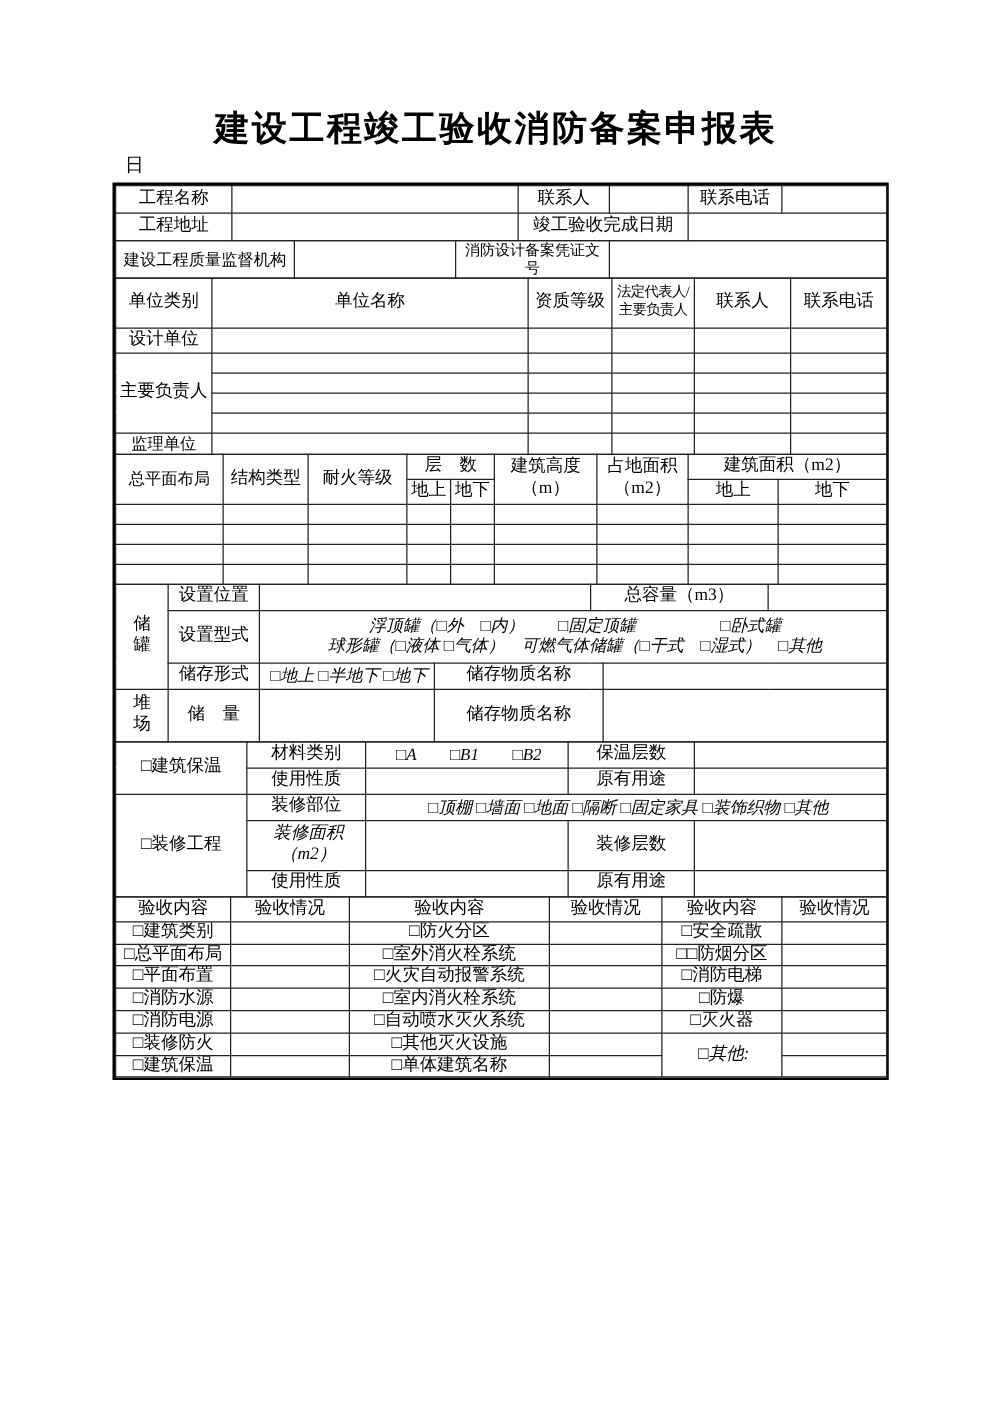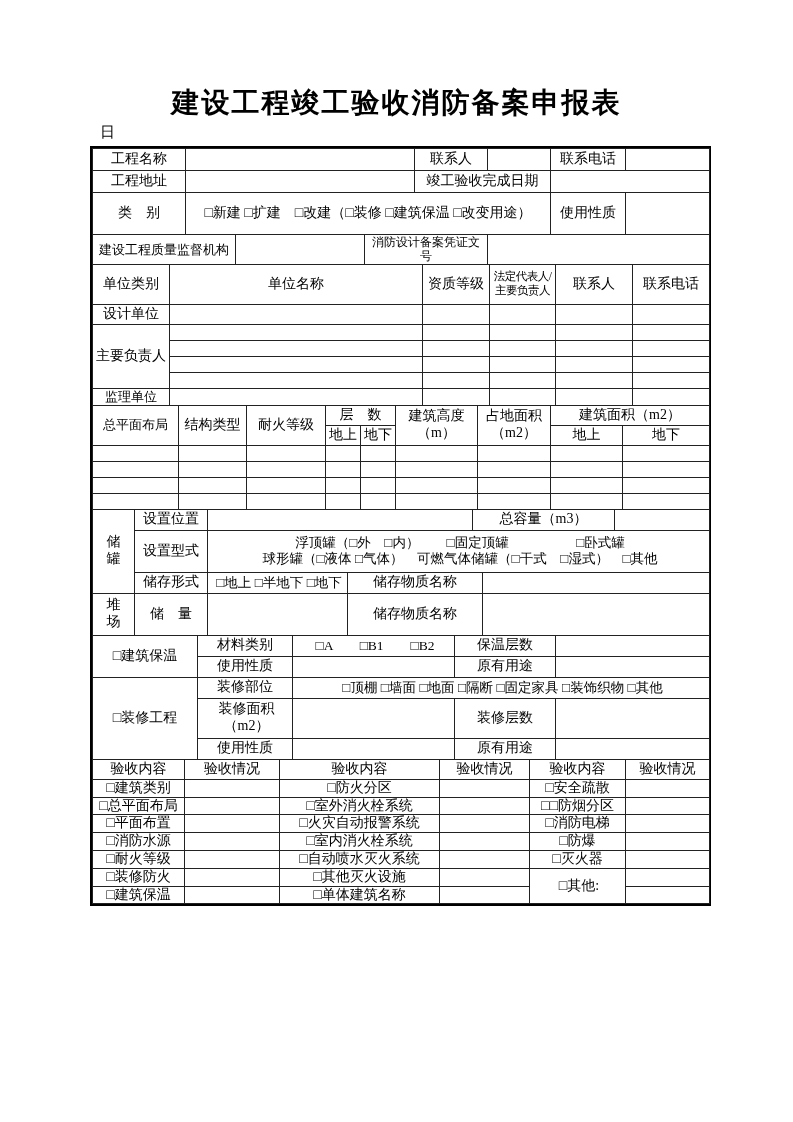--- a/index.html
+++ b/index.html
@@ -17,21 +17,21 @@
   .subrow .right .mo { margin-left:34px; }
   .dayline { margin-left:100px; font-size:15px; margin-top:1px; }
   .form { width:617px; margin:4px 86px 0 90px; border:2px solid #000; }
   .form table { border-collapse:collapse; table-layout:fixed; width:617px; margin-top:-1px; }
   .form table:first-child { margin-top:0; }
   .form td {
     border:1px solid #222; text-align:center; vertical-align:middle;
     font-size:14px; padding:0 2px; line-height:1.2; overflow:hidden;
   }
   .pre { white-space:pre-line; }
-  .left { text-align:left; padding-left:5px !important; }
+  .left { text-align:left; padding-left:5px !important;font-style:italic; }
   .top { vertical-align:top !important; }
   .small { font-size:12px !important; }
   .xs { font-size:11.5px !important; letter-spacing:-0.5px; }
   .opt { font-size:13.5px !important; }
   .pagenum { position:absolute; top:1022px; left:0; width:100%; text-align:center;
              font-size:13px; font-family:"Liberation Sans","DejaVu Sans",sans-serif; }
 </style>
 </head>
 <body>
 
@@ -59,26 +59,20 @@
         <td>联系人</td>
         <td></td>
         <td>联系电话</td>
         <td></td>
       </tr>
       <tr style="height:22px">
         <td>工程地址</td>
         <td></td>
         <td colspan="2">竣工验收完成日期</td>
         <td colspan="2"></td>
-      </tr>
-      <tr style="height:42px">
-        <td>类　别</td>
-        <td colspan="3">□新建 □扩建　□改建（□装修 □建筑保温 □改变用途）</td>
-        <td>使用性质</td>
-        <td></td>
       </tr>
     </tbody>
       </table>
 
     <table>
       <colgroup>
           <col style="width:143px">
           <col style="width:129px">
           <col style="width:123px">
           <col style="width:222px">
@@ -367,21 +361,21 @@
       </tr>
       <tr style="height:17px">
         <td>□消防水源</td>
         <td></td>
         <td>□室内消火栓系统</td>
         <td></td>
         <td>□防爆</td>
         <td></td>
       </tr>
       <tr style="height:17px">
-        <td>□耐火等级</td>
+        <td>□消防电源</td>
         <td></td>
         <td>□自动喷水灭火系统</td>
         <td></td>
         <td>□灭火器</td>
         <td></td>
       </tr>
       <tr style="height:17px">
         <td>□装修防火</td>
         <td></td>
         <td>□其他灭火设施</td>

